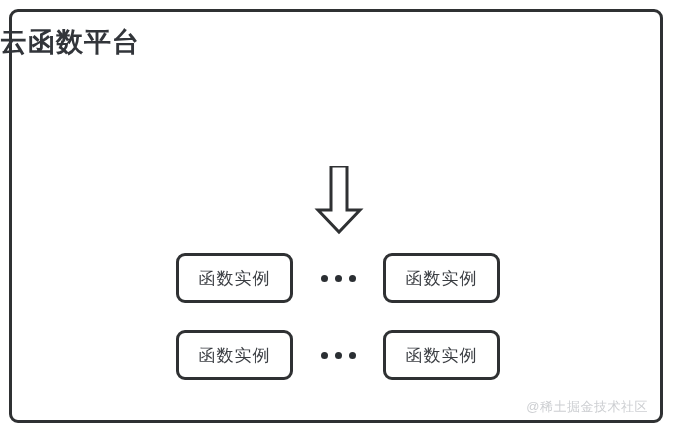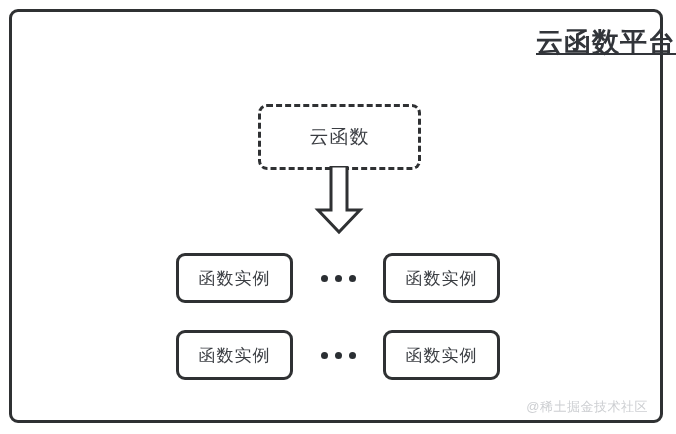--- a/index.html
+++ b/index.html
@@ -34,27 +34,26 @@
     border-radius: 9px;
     background: #ffffff;
   }
 
   
   .platform-title {
     position: absolute;
     left: 0;
     top: 28px;
     width: 676px;
-    text-align: right;
+    text-align: left;
     font-size: 27px;
     font-weight: bold;
     color: #32353a;
     letter-spacing: 1px;
     line-height: 1.1;
-    text-decoration: underline;
   }
 
   
   .cloud-function-box {
     position: absolute;
     left: 258px;
     top: 104px;
     width: 163px;
     height: 66px;
     box-sizing: border-box;
@@ -139,23 +138,20 @@
 </style>
 </head>
 <body>
 
 <div id="canvas">
 
   <div class="platform-frame"></div>
 
   <div class="platform-title">云函数平台</div>
 
-  <div class="cloud-function-box">
-    <span class="cloud-function-label">云函数</span>
-  </div>
 
   <div class="flow-arrow">
     <svg width="58" height="70" viewBox="0 0 58 70" xmlns="http://www.w3.org/2000/svg">
       <path d="M 21 0 L 21 44 L 8 44 L 29 66 L 50 44 L 37 44 L 37 0 Z" fill="#ffffff" stroke="#2f3133" stroke-width="3" stroke-linejoin="miter"></path>
     </svg>
   </div>
 
   <div class="instance-row row-1">
     <div class="instance-box">
       <span class="instance-label">函数实例</span>

